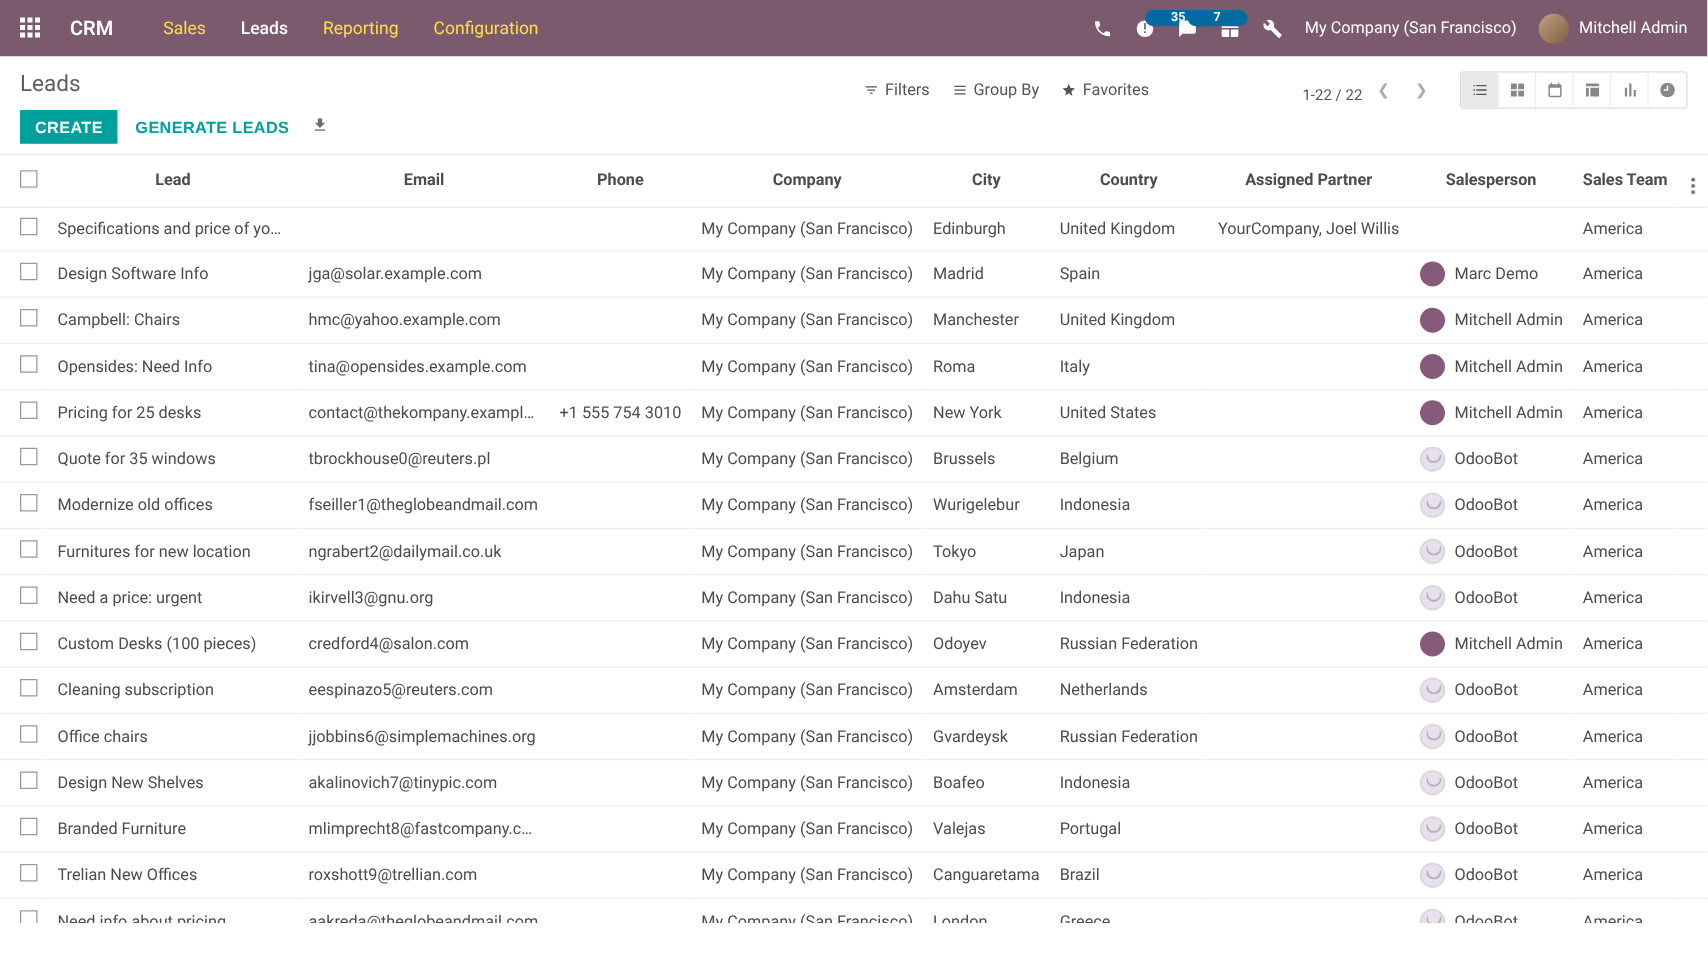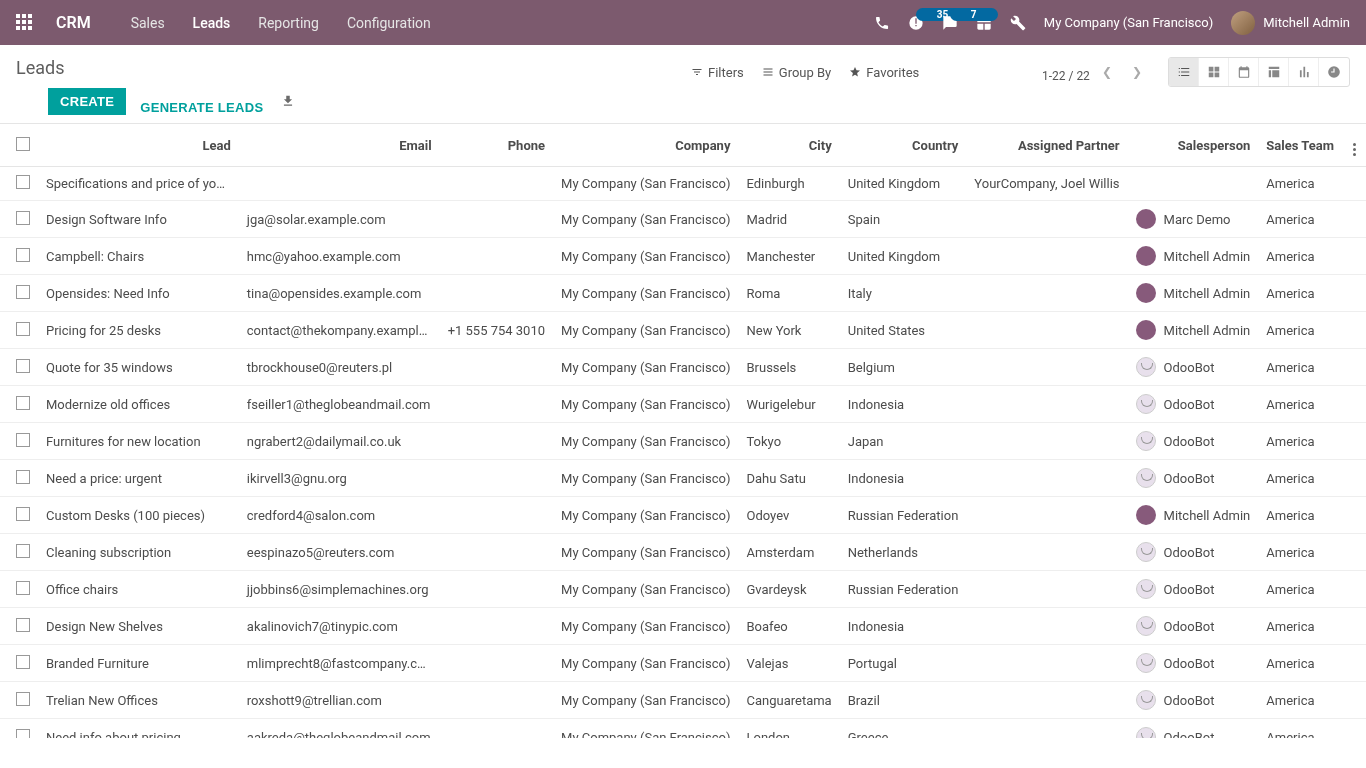--- a/index.html
+++ b/index.html
@@ -2,34 +2,34 @@
 <html><head>
 <meta charset="utf-8">
 <style>
 * { box-sizing: border-box; margin: 0; padding: 0; }
 body { font-family: -apple-system, BlinkMacSystemFont, "Segoe UI", Roboto, "Helvetica Neue", Arial, sans-serif; font-size: 13px; color: #4c4c4c; background: #fff; overflow: hidden; }
 .topbar { background: #7C5A6E; height: 45px; display: flex; align-items: center; padding: 0 16px; color: #fff; }
 .topbar .apps-icon { width: 18px; height: 18px; display: grid; grid-template-columns: repeat(3,4px); grid-template-rows: repeat(3,4px); gap: 2px; margin-right: 22px; cursor: pointer; }
 .topbar .apps-icon span { background: #fff; width: 4px; height: 4px; }
 .topbar .brand { font-size: 16px; font-weight: 600; margin-right: 40px; }
 .topbar nav { display: flex; gap: 28px; font-size: 14px; }
-.topbar nav a { color: #e5e5e5; text-decoration: none; cursor: pointer; }
+.topbar nav a { color: #fde047; text-decoration: none; cursor: pointer; }
 .topbar nav a.active { color: #fff; font-weight: 500; }
 .topbar .spacer { flex: 1; }
 .topbar .right { display: flex; align-items: center; gap: 18px; font-size: 13px; }
 .topbar .right .icon { width: 16px; height: 16px; fill: #fff; cursor: pointer; }
 .topbar .badge-wrap { position: relative; cursor: pointer; display:flex; align-items:center;}
 .topbar .badge { position: absolute; top: -7px; left: 8px; background: #0369a1; color: #fff; font-size: 10px; padding: 1px 21px; border-radius: 8px; font-weight:700;}
 .topbar .company { cursor: pointer; }
 .topbar .user { display: flex; align-items: center; gap: 8px; cursor: pointer; }
 .topbar .avatar { width: 24px; height: 24px; border-radius: 50%; background: linear-gradient(135deg,#c0a080,#806040); }
 .subhead { display: flex; align-items: flex-start; padding: 12px 16px 0 16px; }
 .subhead .left { flex: 1; }
 .breadcrumb { font-size: 18px; color: #5e5e5e; margin-bottom: 10px; }
-.actions { display: flex; align-items: flex-end; gap: 14px; padding-bottom: 8px; margin-left: 32px; }
+.actions { display: flex; align-items: center; gap: 14px; padding-bottom: 8px; }
 .btn-primary { background: #00A09D; color: #fff; border: none; padding: 6px 12px; font-size: 13px; font-weight: 700; letter-spacing: 0.3px; cursor: pointer; text-transform: uppercase; }
 .btn-link { background: none; border: none; color: #00A09D; font-size: 13px; font-weight: 700; letter-spacing: 0.3px; cursor: pointer; text-transform: uppercase; }
 .icon-btn { background: none; border: none; color: #6b6b6b; cursor: pointer; padding: 4px; }
 .icon-btn svg { width: 14px; height: 14px; fill: currentColor; }
 .subhead .right { flex: 1; display: flex; flex-direction: column; align-items: stretch; }
 .search-row { display: flex; align-items: center; border-bottom: 1px solid #ccc; padding-bottom: 4px; margin-bottom: 10px; }
 .search-row input { flex: 1; border: none; outline: none; font-size: 13px; padding: 4px 0; color: #555; }
 .search-row input::placeholder { color: #999; }
 .search-row .sicon { width: 14px; height: 14px; fill: #6b6b6b; cursor: pointer; }
 .toolbar-row { display: flex; align-items: center; gap: 2px; }
@@ -38,21 +38,21 @@
 .toolbar-row .spacer2 { flex: 1; }
 .pager { color: #555; font-size: 12px; display: flex; align-items: flex-end; gap: 4px; margin-right: 10px;}
 .pager .arrow { padding: 4px 8px; cursor: pointer; color: #aaa; }
 .view-switch { display: flex; border: 1px solid #ddd; border-radius: 3px; overflow: hidden; margin-left: 6px;}
 .view-switch .v { width: 30px; height: 28px; display: flex; align-items: center; justify-content: center; cursor: pointer; color: #888; border-right: 1px solid #eee;}
 .view-switch .v:last-child { border-right: none; }
 .view-switch .v.active { background: #e8e8e8; color: #555; }
 .view-switch .v svg { width: 14px; height: 14px; fill: currentColor; }
 .table-wrap { height: calc(768px - 45px - 108px); overflow-y: auto; border-top: 1px solid #e5e5e5;}
 table { width: 100%; border-collapse: collapse; }
-thead th { text-align: right; font-size: 13px; font-weight: 700; color: #4c4c4c; padding: 10px 8px; border-bottom: 1px solid #e5e5e5; background: #fff; position: sticky; top: 0; white-space: nowrap;}
+thead th { text-align: center; font-size: 13px; font-weight: 700; color: #4c4c4c; padding: 10px 8px; border-bottom: 1px solid #e5e5e5; background: #fff; position: sticky; top: 0; white-space: nowrap;}
 tbody td { padding: 8px 8px; border-bottom: 1px solid #eee; font-size: 13px; color: #4c4c4c; white-space: nowrap; overflow: hidden; text-overflow: ellipsis; }
 .checkbox { width: 14px; height: 14px; border: 1.5px solid #999; display: inline-block; cursor: pointer; }
 th.chk, td.chk { width: 34px; padding-left: 16px; }
 .col-lead { max-width: 200px; }
 .col-email { max-width: 200px; }
 .col-phone { width: 110px; }
 .col-company { width: 175px; }
 .col-city { width: 90px; }
 .col-country { width: 120px; }
 .col-assigned { width: 150px; }

